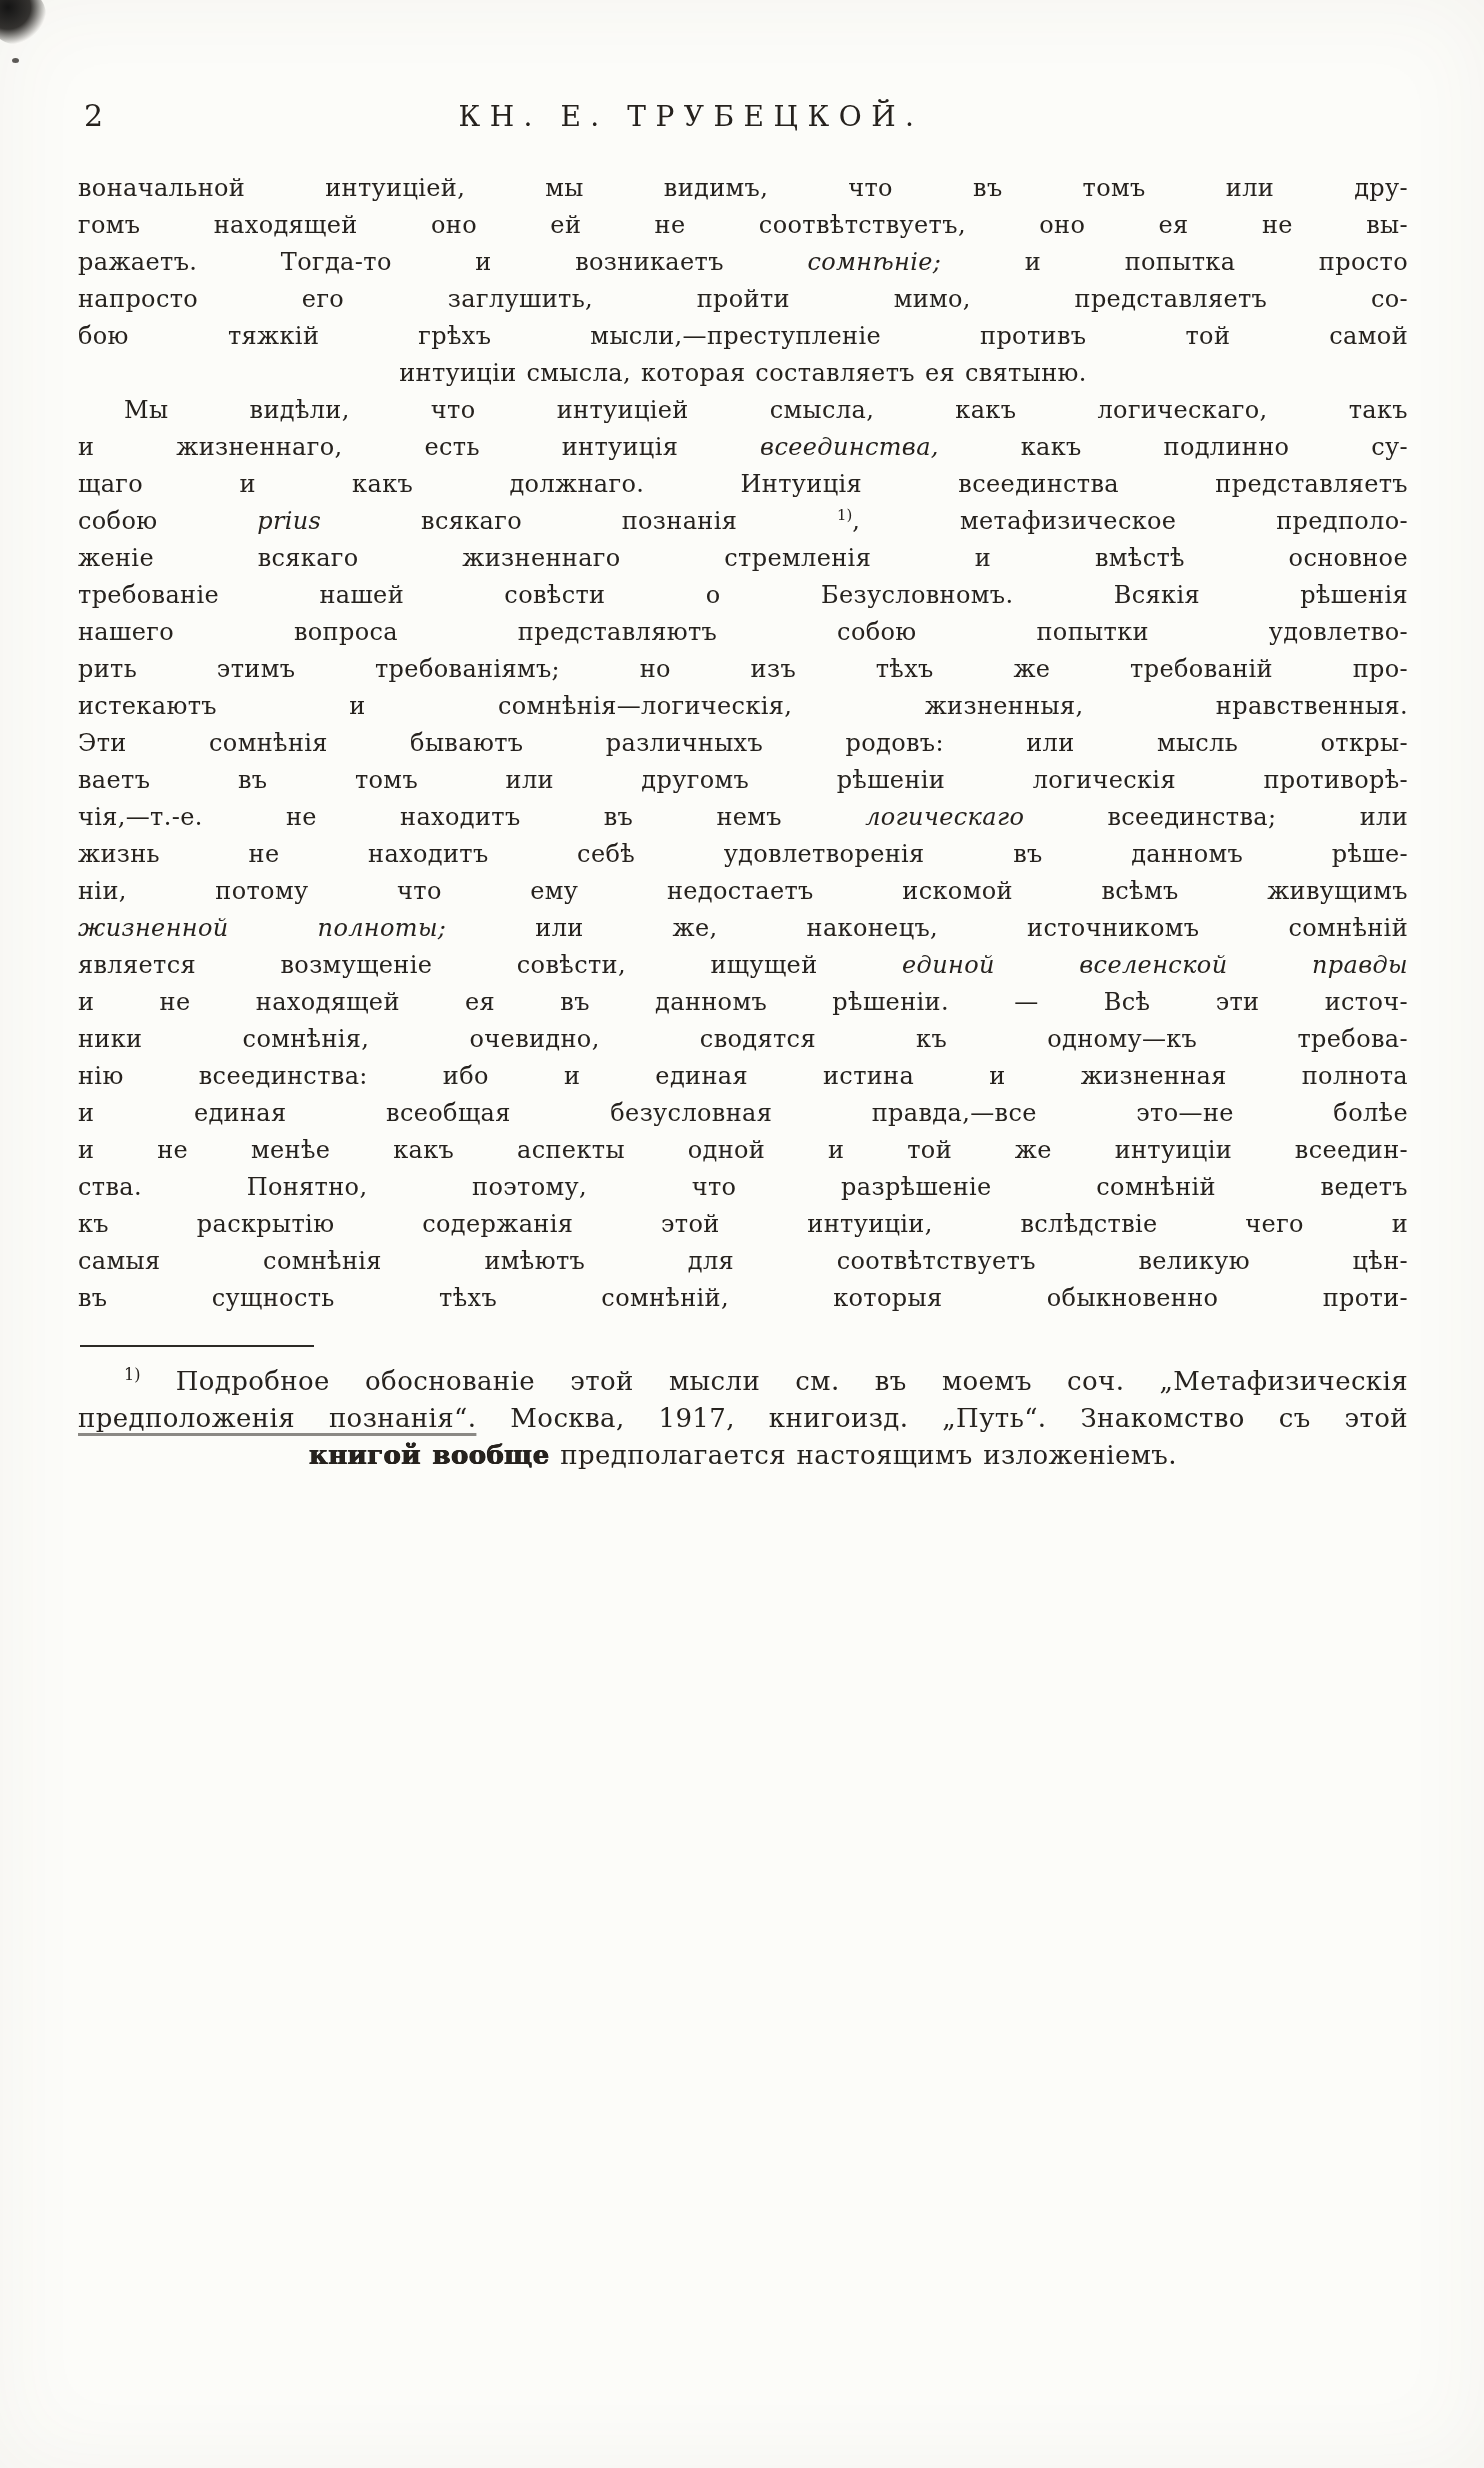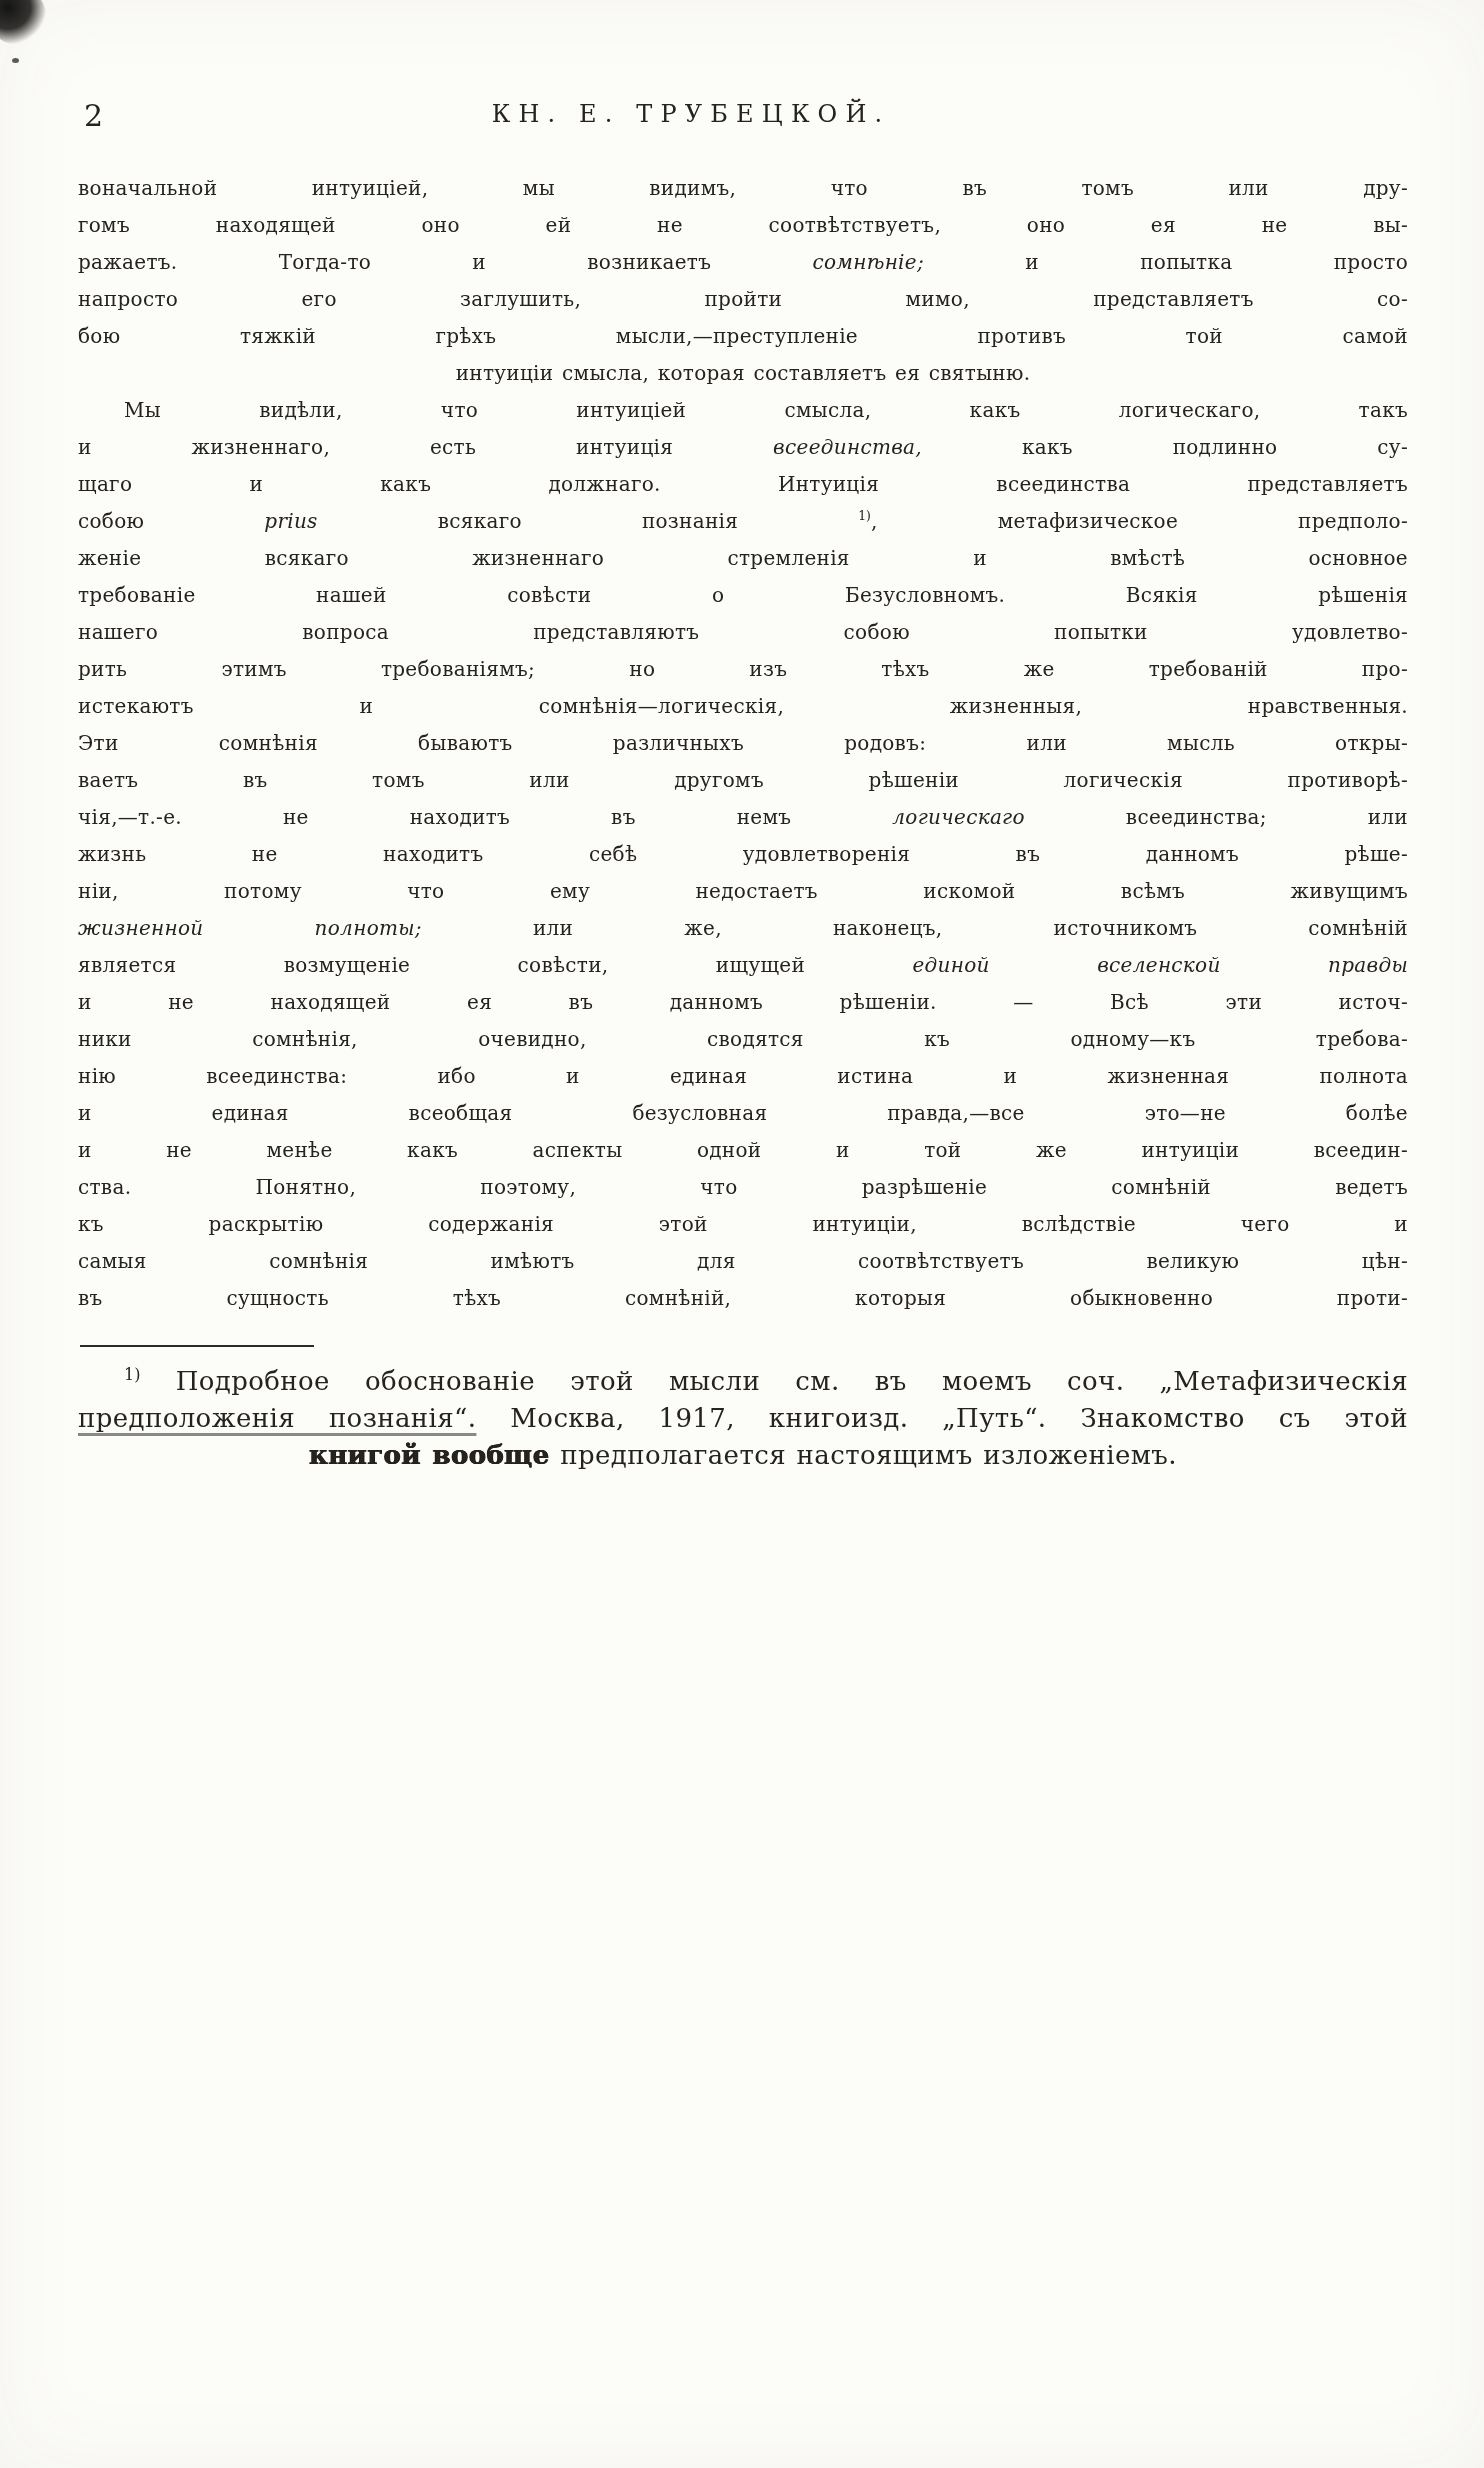--- a/index.html
+++ b/index.html
@@ -48,36 +48,36 @@
   }
   .page-number {
     position: absolute;
     left: 6px;
     top: 2px;
     font-size: 30px;
     letter-spacing: 1px;
   }
   .running-title {
     text-align: center;
-    font-size: 24px;
+    font-size: 28px;
     letter-spacing: 0.34em;
     padding-top: 4px;
     transform: translateX(-52px);
     white-space: nowrap;
   }
   .body-text {
     margin-top: 30px;
   }
   .line {
     line-height: 37px;
     letter-spacing: 0.015em;
     word-spacing: 2px;
     white-space: normal;
   }
-  .body-text .line { font-size: 20px; }
+  .body-text .line { font-size: 24px; }
   .just {
     text-align: justify;
     text-align-last: justify;
   }
   .no-just { text-align: center; }
   .indent { text-indent: 46px; }
   .italic { font-style: italic; }
   .sup {
     vertical-align: super;
     font-size: 62%;

